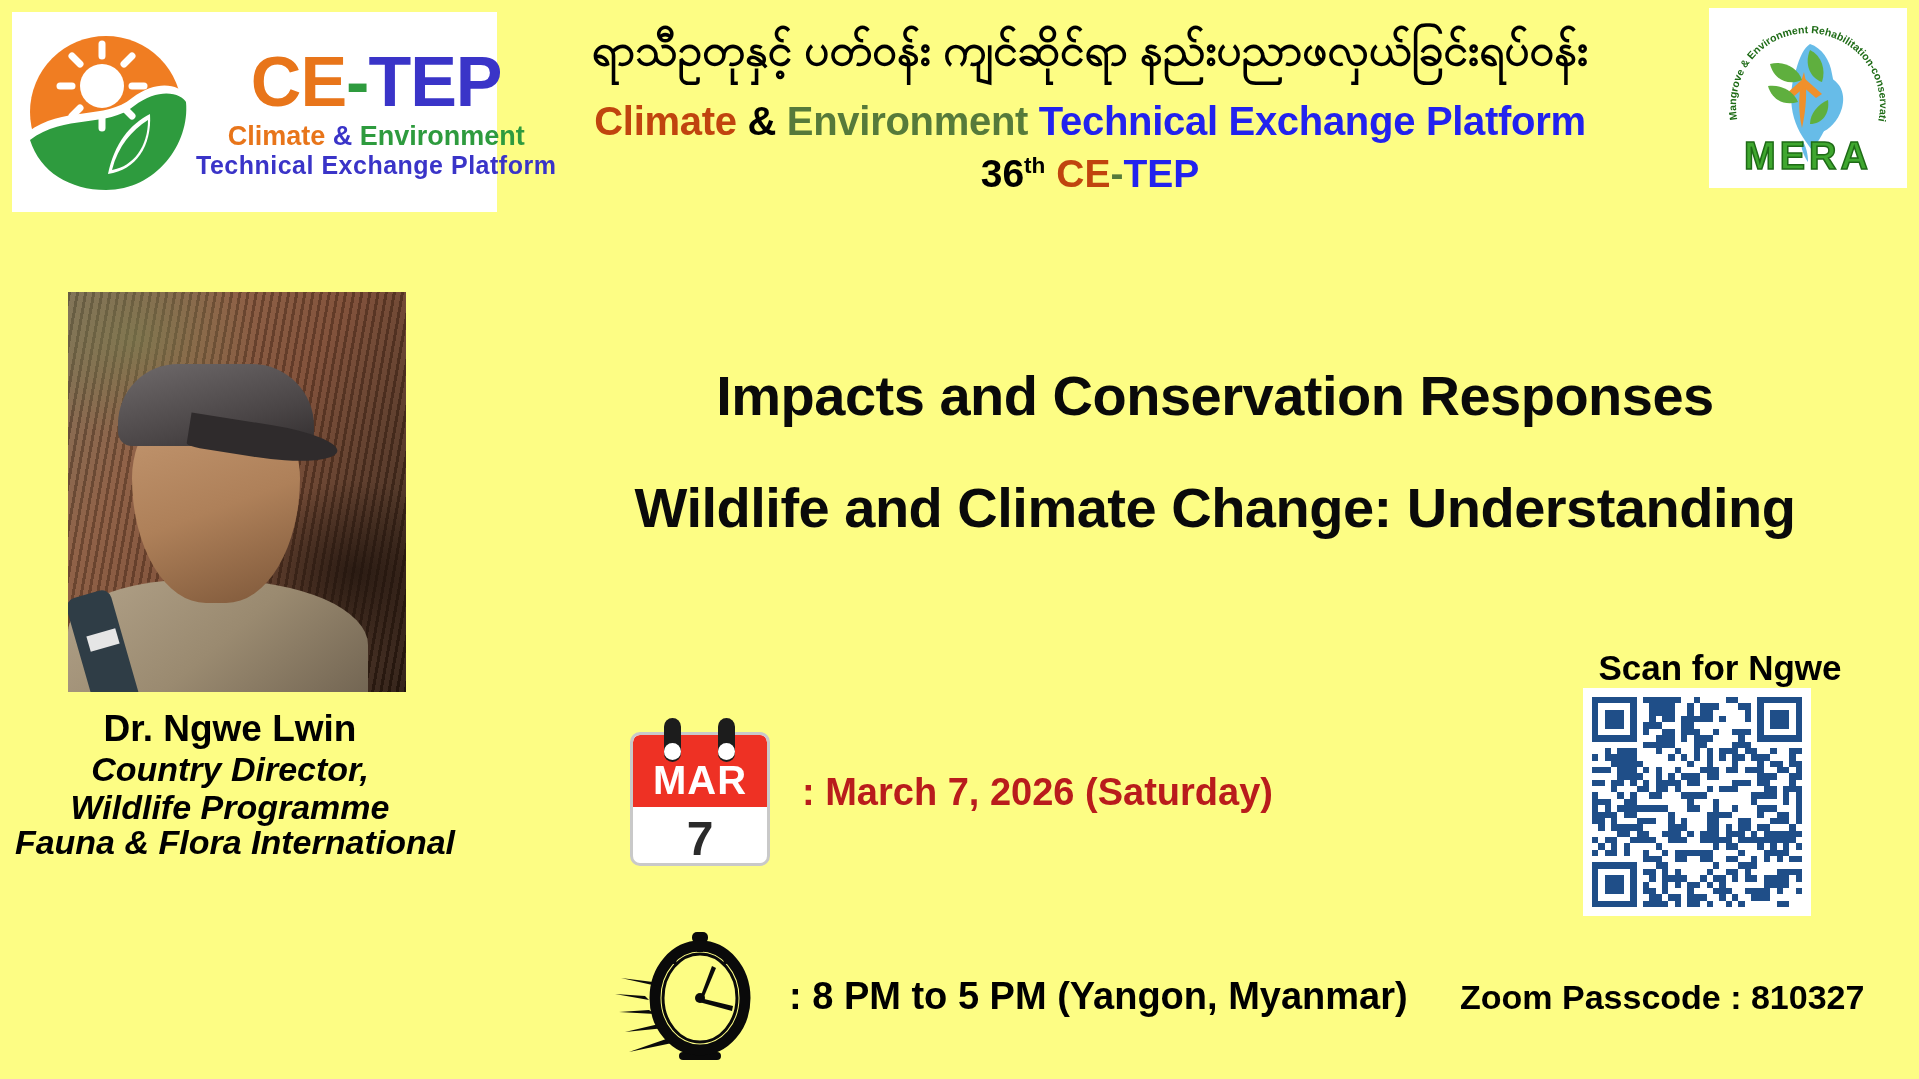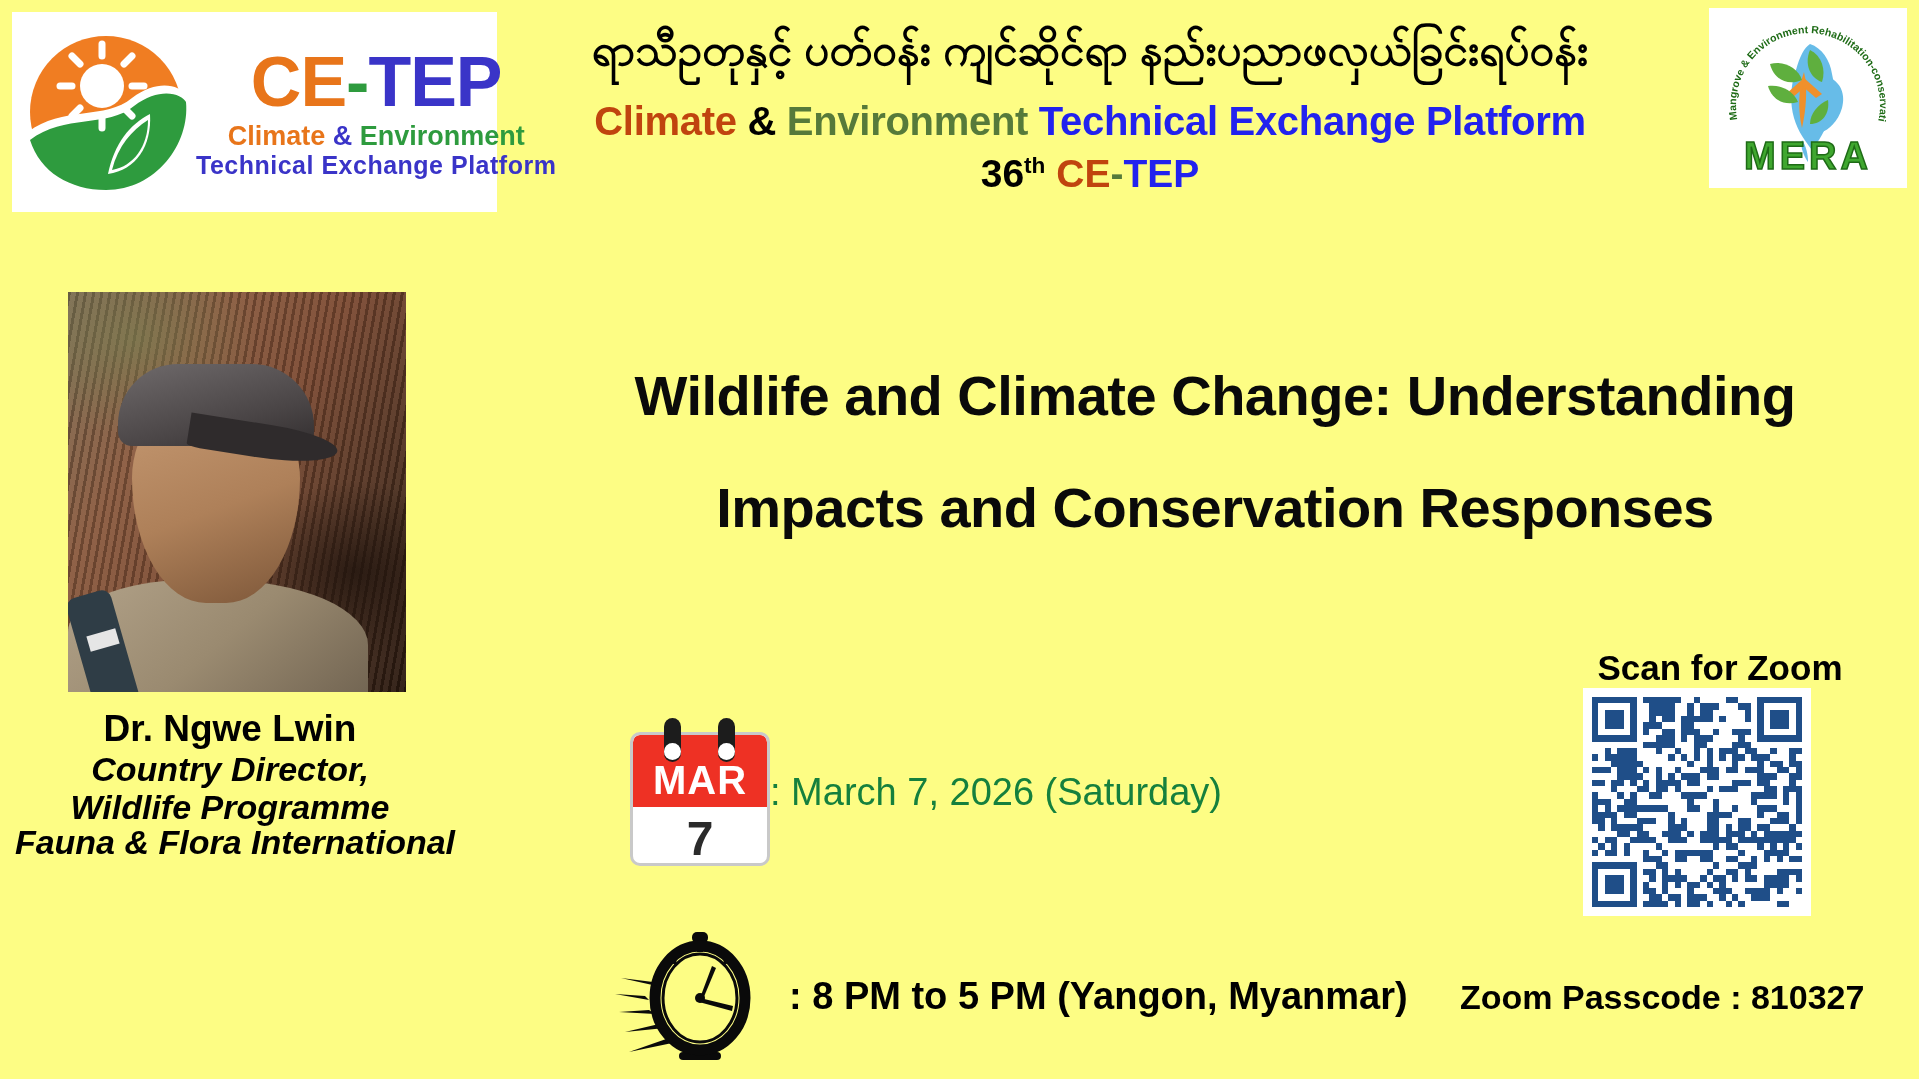--- a/index.html
+++ b/index.html
@@ -277,22 +277,23 @@
     width: 17px; height: 17px;
     background: #fff;
     border-radius: 50%;
     z-index: 4;
   }
   .cal-ring-hole.l { left: 34px; }
   .cal-ring-hole.r { left: 88px; }
 
   .date-text {
     font-size: 38px;
-    font-weight: normal;
-    color: #15803d;
+    font-weight: bold;
+    color: #b91c1c;
+    margin-left: 32px;
     white-space: nowrap;
   }
 
   .time-row {
     position: absolute;
     left: 615px; top: 930px;
     display: flex; align-items: center;
   }
   .watch-icon {
     position: relative;
@@ -424,22 +425,22 @@
     <div class="photo-head"></div>
     <div class="photo-cap"></div>
     <div class="photo-brim"></div>
   </div>
 
   <div class="speaker-name">Dr. Ngwe Lwin</div>
   <div class="speaker-role"><span>Country Director,</span><br><span>Wildlife Programme</span></div>
   <div class="speaker-org">Fauna &amp; Flora International</div>
 
   <div class="talk-title">
+    <div>Impacts and Conservation Responses</div>
     <div>Wildlife and Climate Change: Understanding</div>
-    <div>Impacts and Conservation Responses</div>
   </div>
 
   <div class="date-row">
     <div class="cal-icon">
       <div class="cal-body">
         <div class="cal-head">MAR</div>
         <div class="cal-day">7</div>
       </div>
       <div class="cal-ring l"></div>
       <div class="cal-ring r"></div>
@@ -470,21 +471,21 @@
           <path d="M30 66 L0 64 L34 70 Z"></path>
           <path d="M34 80 L4 82 L40 84 Z"></path>
           <path d="M44 94 L10 102 L50 98 Z"></path>
           <path d="M54 108 L14 122 L62 112 Z"></path>
         </g>
       </svg>
     </div>
     <div class="watch-text">: 8 PM to 5 PM (Yangon, Myanmar)</div>
   </div>
 
-  <div class="scan-label">Scan for Zoom</div>
+  <div class="scan-label">Scan for Ngwe</div>
   <div class="qr-box">
     <div class="qr-grid" id="qr-grid">
         <div class="qm" style="background: rgb(31, 78, 136);"></div>
         <div class="qm" style="background: rgb(31, 78, 136);"></div>
         <div class="qm" style="background: rgb(31, 78, 136);"></div>
         <div class="qm" style="background: rgb(31, 78, 136);"></div>
         <div class="qm" style="background: rgb(31, 78, 136);"></div>
         <div class="qm" style="background: rgb(31, 78, 136);"></div>
         <div class="qm" style="background: rgb(31, 78, 136);"></div>
         <div></div>

